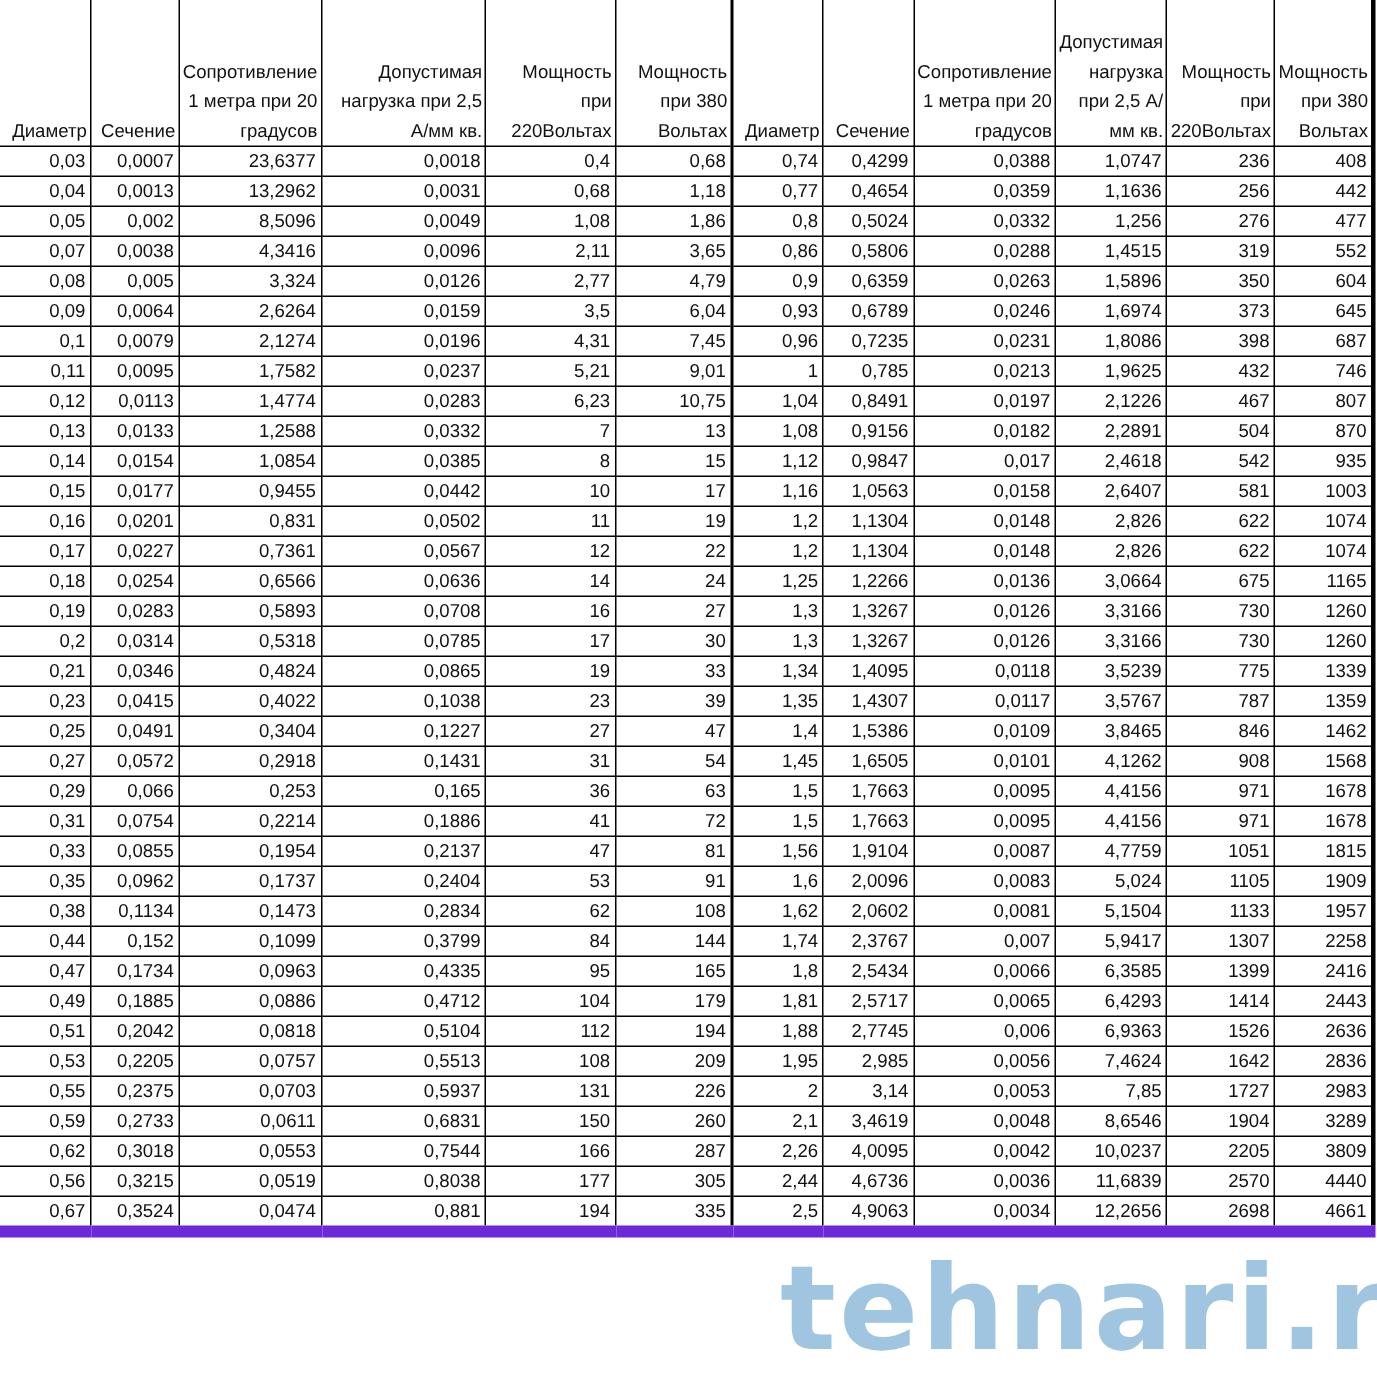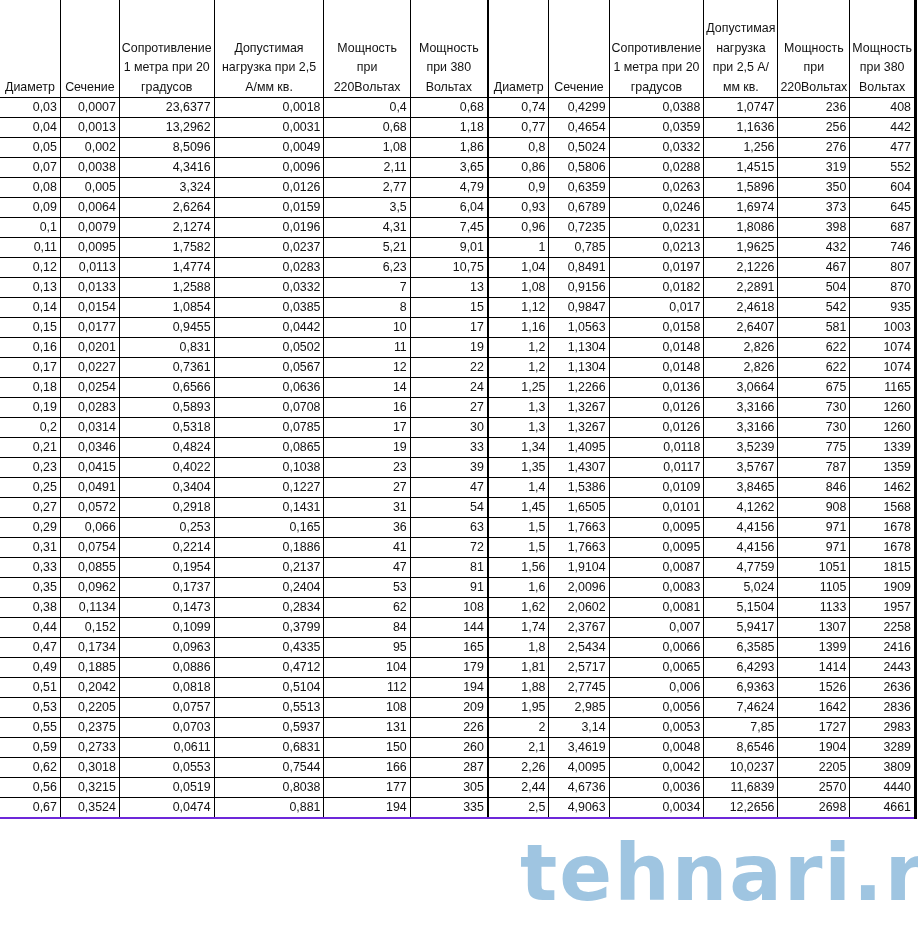--- a/index.html
+++ b/index.html
@@ -1,25 +1,25 @@
 <!DOCTYPE html>
 <html><head>
 <meta charset="utf-8">
 <style>
   html, body { margin:0; padding:0; background:#ffffff; }
   body { width:918px; height:933px; position:relative; overflow:hidden;
          font-family:"Liberation Sans", "DejaVu Sans", sans-serif; color:#111; }
   table { border-collapse:collapse; position:absolute; left:-1px; top:0; table-layout:fixed; }
   td, th { border:1px solid #000; padding:0 3px; font-size:12.4px; line-height:19px; height:19px;
            white-space:nowrap; overflow:hidden; text-align:right; font-weight:normal; }
-  thead th { border-top:none; text-align:center; vertical-align:bottom; white-space:normal;
+  thead th { border-top:none; text-align:right; vertical-align:bottom; white-space:normal;
              line-height:19.4px; height:97px; padding:0 2px; }
   .sep { border-right:2px solid #000; }
   .last { border-right:3px solid #000; }
-  tbody tr:last-child td { border-bottom:2px solid #6d28d9; }
+  tbody tr:last-child td { border-bottom:8px solid #6d28d9; }
   .watermark { position:absolute; left:520px; top:838px; font-family:"DejaVu Sans", sans-serif;
                font-weight:bold; font-size:78px; line-height:70px; letter-spacing:2px;
                color:rgba(80,150,200,0.55); pointer-events:none; }
 </style>
 </head>
 <body>
 
 <table>
   <colgroup>
     <col style="width:65px">

